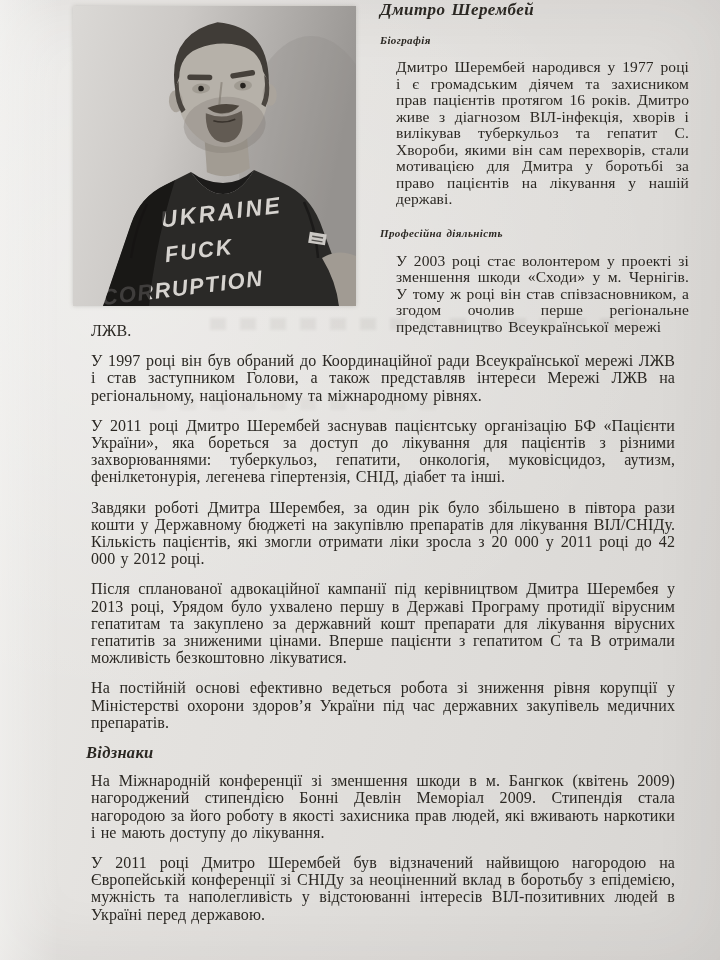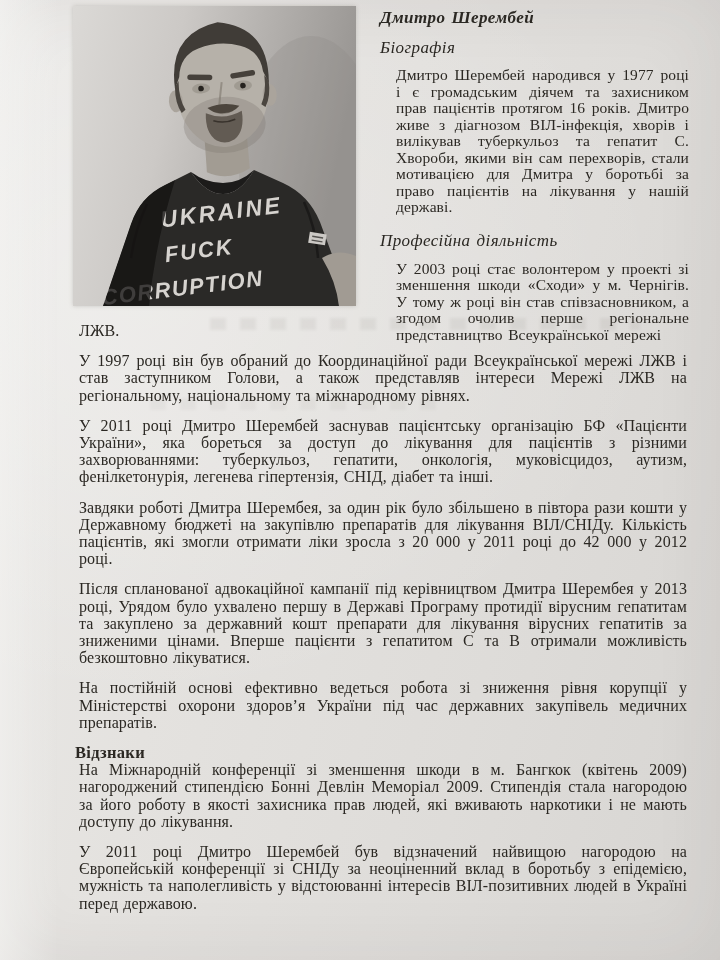--- a/index.html
+++ b/index.html
@@ -22,36 +22,36 @@
   }
 
   .photo {
     position:absolute; left:73px; top:6px; width:283px; height:300px;
     margin:0; overflow:hidden;
     box-shadow:0 0 4px rgba(90,86,80,.25);
   }
   .photo svg { display:block; width:100%; height:100%; }
 
   .right-col {
-    position:absolute; left:380px; top:8px; width:325px;
+    position:absolute; left:380px; top:0; width:325px;
     font-size:15.5px; line-height:16.5px;
     text-align:justify; letter-spacing:.1px; word-spacing:1.5px;
   }
   .right-col h1 { font-size:17px; line-height:20px; margin:0 0 10px; font-weight:bold; font-style:italic; letter-spacing:.4px; }
-  .right-col h2 { font-size:17px; line-height:20px; margin:0 0 9px; font-weight:normal; font-style:italic; letter-spacing:.4px; }
+  .right-col h2 { font-size:11px; line-height:20px; margin:0 0 9px; font-weight:bold; font-style:italic; letter-spacing:.4px; }
   .right-col p  { margin:0 16px 15px; }
   .right-col h2.prof { margin:14px 0 10px; }
 
   .full-col {
     position:absolute; left:75px; top:322px; width:616px;
     font-size:16px; line-height:17.2px;
     text-align:justify; letter-spacing:.1px; word-spacing:1px;
   }
-  .full-col p { margin:0 4px 13px; }
-  .full-col h2 { font-size:16.5px; line-height:17.2px; margin:0; font-weight:bold; letter-spacing:.3px; }
+  .full-col p { margin:0 16px 13px; }
+  .full-col h2 { font-size:16.5px; line-height:17.2px; margin:11px; font-weight:bold; font-style:italic; letter-spacing:.3px; }
 
   
   .bleed { position:absolute; height:12px; pointer-events:none; opacity:.45; filter:blur(1.6px);
            background:repeating-linear-gradient(90deg, rgba(110,106,100,.20) 0 16px, rgba(110,106,100,0) 16px 30px); }
   .bleed-1 { left:210px; top:318px; width:430px; }
   .bleed-2 { left:150px; top:398px; width:300px; opacity:.3; }
 </style>
 </head>
 <body>
 

